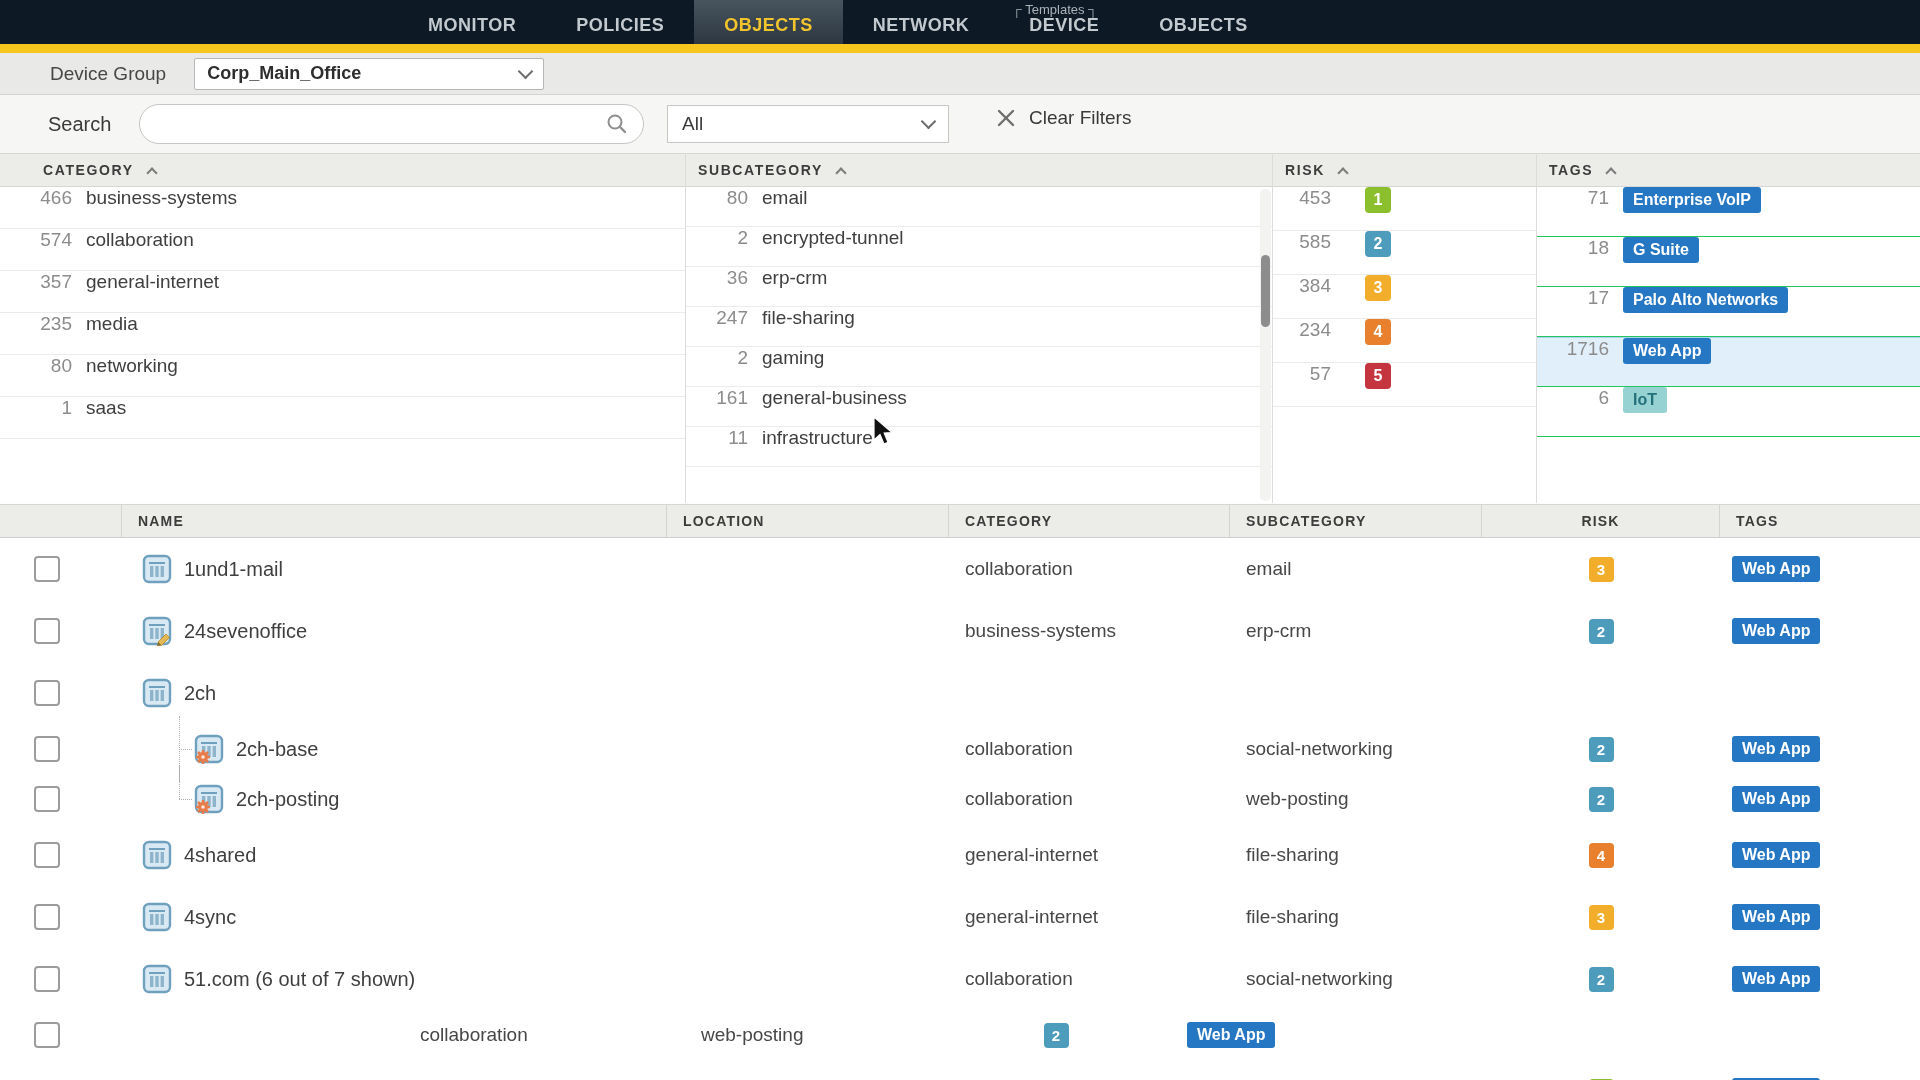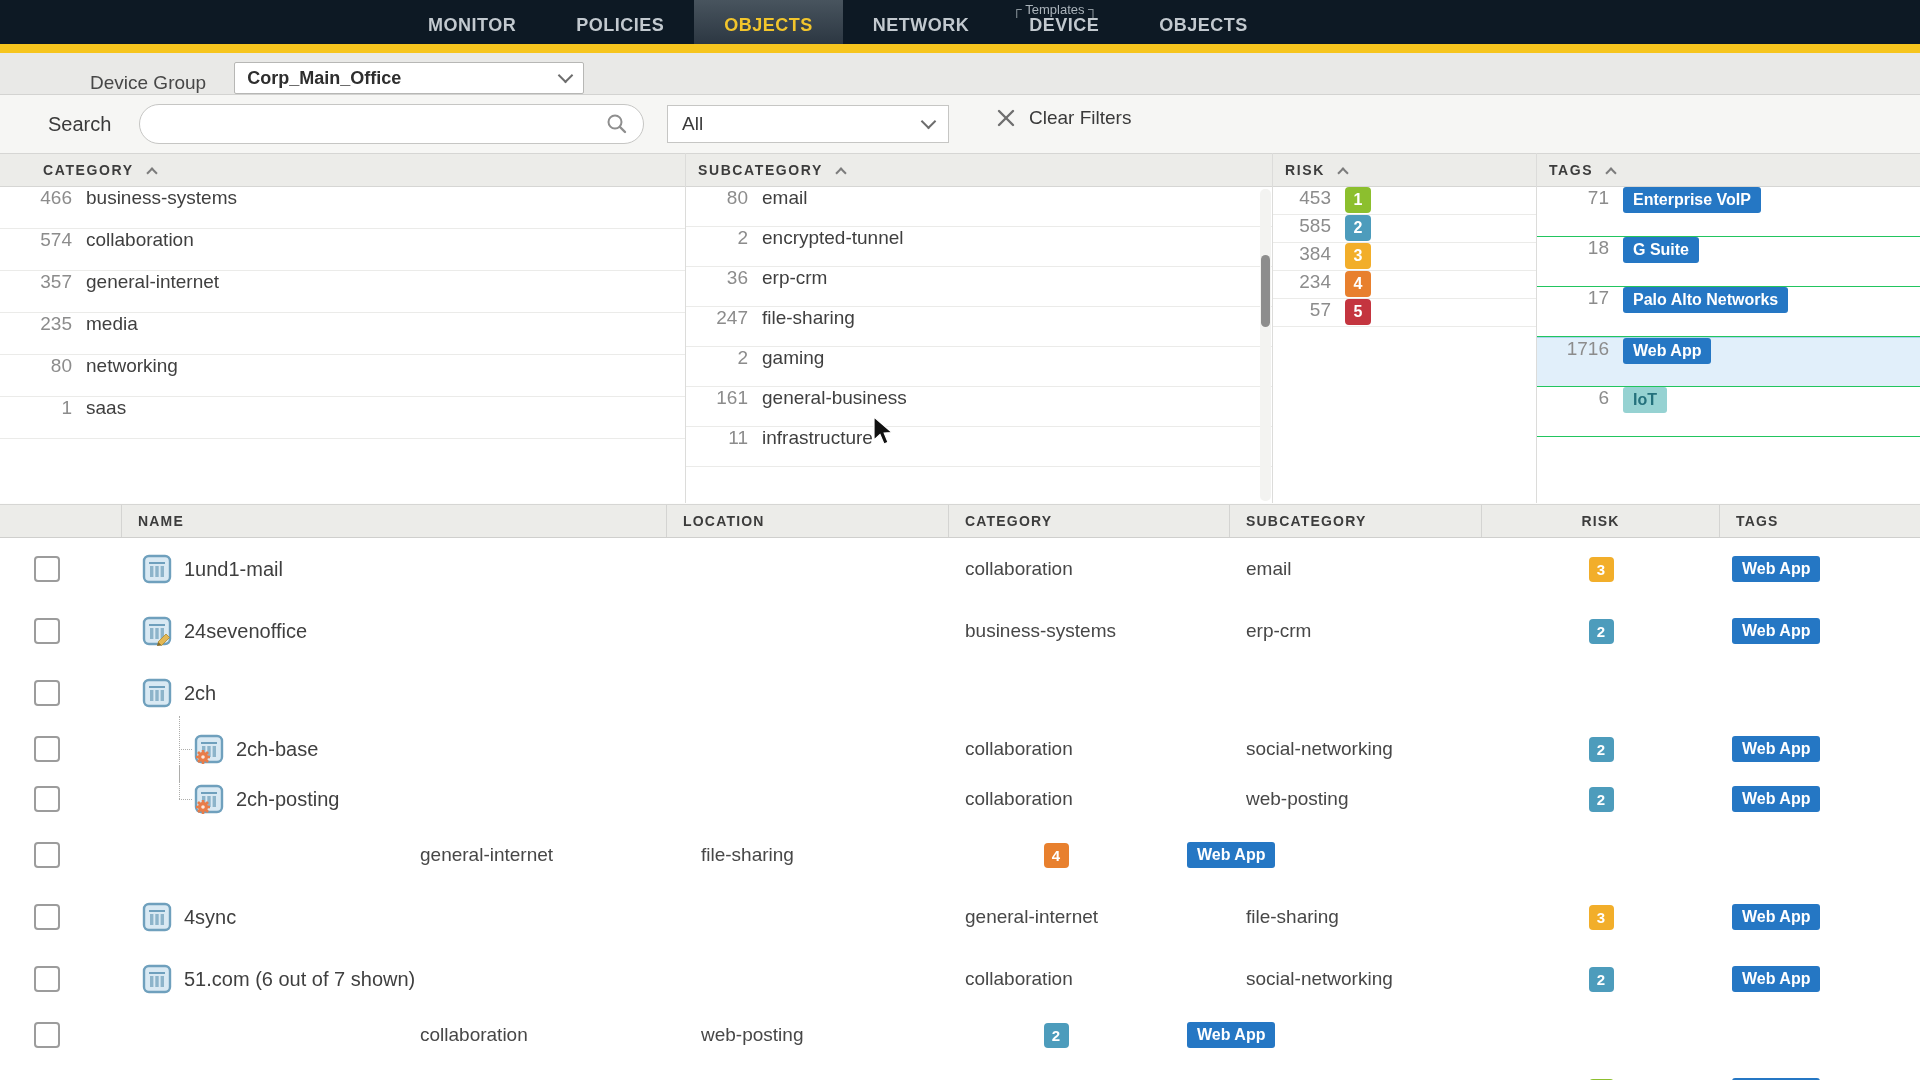--- a/index.html
+++ b/index.html
@@ -9,21 +9,21 @@
   
   .topnav{position:absolute;left:0;top:0;width:1920px;height:44px;background:#0d1924;}
   .tabs{position:absolute;left:398px;top:0;height:44px;display:flex;}
   .tab{height:44px;line-height:50px;padding:0 30px;color:#c2c9cf;font-size:18px;font-weight:bold;letter-spacing:.5px;cursor:pointer;}
   .tab.active{background:linear-gradient(#48545e,#2c3742);color:#f2c52c;}
   .templates-label{position:absolute;left:905px;top:1px;width:300px;text-align:center;color:#aab3ba;font-size:13px;}
   .templates-label .br{font-size:14px;color:#8b959c;}
   .accent-bar{position:absolute;left:0;top:44px;width:1920px;height:9px;background:#f6c51e;}
 
   
-  .devicebar{position:absolute;left:0;top:53px;width:1920px;height:42px;background:#e9e9e7;border-bottom:1px solid #d3d3d1;display:flex;align-items:flex-end;padding-left:40px;}
+  .devicebar{position:absolute;left:0;top:53px;width:1920px;height:42px;background:#e9e9e7;border-bottom:1px solid #d3d3d1;display:flex;align-items:center;}
   .dg-label{margin-left:50px;font-size:19px;color:#474747;}
   .dg-select{margin-left:28px;width:350px;height:32px;background:#fff;border:1px solid #b7b7b5;border-radius:2px;display:flex;align-items:center;justify-content:space-between;padding:0 12px;font-size:18px;color:#2e2e2e;font-weight:bold;cursor:pointer;}
 
   .chev{width:11px;height:11px;border-left:2px solid #6d6d6d;border-bottom:2px solid #6d6d6d;transform:rotate(-45deg);margin-top:-5px;}
   .chev.up{transform:rotate(135deg);margin-top:6px;width:8px;height:8px;border-color:#7c7c7c;}
 
   
   .searchrow{position:absolute;left:0;top:95px;width:1920px;height:58px;background:#f6f6f4;display:flex;align-items:center;}
   .search-label{margin-left:48px;font-size:20px;color:#3a3a3a;}
   .search-pill{margin-left:28px;width:505px;height:40px;background:#fff;border:1px solid #c6c6c4;border-radius:21px;display:flex;align-items:center;justify-content:flex-end;padding-right:14px;cursor:text;}
@@ -35,21 +35,21 @@
   .panel{position:relative;height:100%;border-right:1px solid #dcdcda;}
   .panel.cat{width:686px;}
   .panel.sub{width:587px;}
   .panel.risk{width:264px;}
   .panel.tags{width:383px;border-right:none;}
   .phead{height:34px;background:#ecece9;border-top:1px solid #d6d6d4;border-bottom:1px solid #d6d6d4;display:flex;align-items:center;gap:14px;font-size:14px;font-weight:bold;letter-spacing:1.6px;color:#3c3c3c;padding-left:12px;cursor:pointer;}
   .panel.cat .phead{padding-left:43px;}
   .frow{display:flex;align-items:flex-start;border-bottom:1px solid #ebebe9;cursor:pointer;font-size:19px;}
   .panel.cat .frow{height:42px;}
   .panel.sub .frow{height:40px;}
-  .panel.risk .frow{height:28px;}
+  .panel.risk .frow{height:44px;gap:20px;}
   .panel.tags .frow{height:50px;border-bottom:1px solid #22c55e;}
   .fcount{display:inline-block;text-align:right;color:#8c8c8c;margin-right:14px;}
   .panel.cat .fcount{width:72px;}
   .panel.sub .fcount{width:62px;}
   .panel.risk .fcount{width:58px;}
   .panel.tags .fcount{width:72px;}
   .flabel{color:#3f3f3f;}
   .frow.selected{background:#e1effa;border-top:1px solid #aad4ef;border-bottom:1px solid #aad4ef;}
   .risk-badge{width:26px;height:26px;border-radius:4px;color:#fff;font-size:16px;font-weight:bold;display:flex;align-items:center;justify-content:center;}
   .tag-badge{display:inline-block;padding:4px 10px;border-radius:3px;font-size:16px;font-weight:bold;color:#fff;}
@@ -413,20 +413,32 @@
           <span class="risk-badge" style="background: rgb(77, 156, 188);">2</span>
         </div>
         <div class="cell c6" style="padding-left: 12px;">
           <span class="tag-badge" style="background: rgb(37, 119, 196);">Web App</span>
         </div>
       </div>
       <div class="trow">
         <div class="cell c0">
           <span class="checkbox"></span>
         </div>
+        <div class="cell c1 namecell">
+          <span style="display: flex;">
+            <svg width="31" height="31" viewBox="-1 0 31 31">
+              <rect x="2" y="2" width="26" height="26" rx="5" fill="#d9e9f3" stroke="#6fa0bd" stroke-width="2.4"></rect>
+              <line x1="7" y1="9" x2="23" y2="9" stroke="#6fa0bd" stroke-width="2"></line>
+              <rect x="8" y="12" width="3.4" height="11" fill="#8db4ca"></rect>
+              <rect x="13.3" y="12" width="3.4" height="11" fill="#8db4ca"></rect>
+              <rect x="18.6" y="12" width="3.4" height="11" fill="#8db4ca"></rect>
+            </svg>
+          </span>
+          <span class="appname">4shared</span>
+        </div>
         <div class="cell c2 cattext"></div>
         <div class="cell c3 cattext">general-internet</div>
         <div class="cell c4 cattext">file-sharing</div>
         <div class="cell c5" style="justify-content: center;">
           <span class="risk-badge" style="background: rgb(232, 128, 46);">4</span>
         </div>
         <div class="cell c6" style="padding-left: 12px;">
           <span class="tag-badge" style="background: rgb(37, 119, 196);">Web App</span>
         </div>
       </div>

